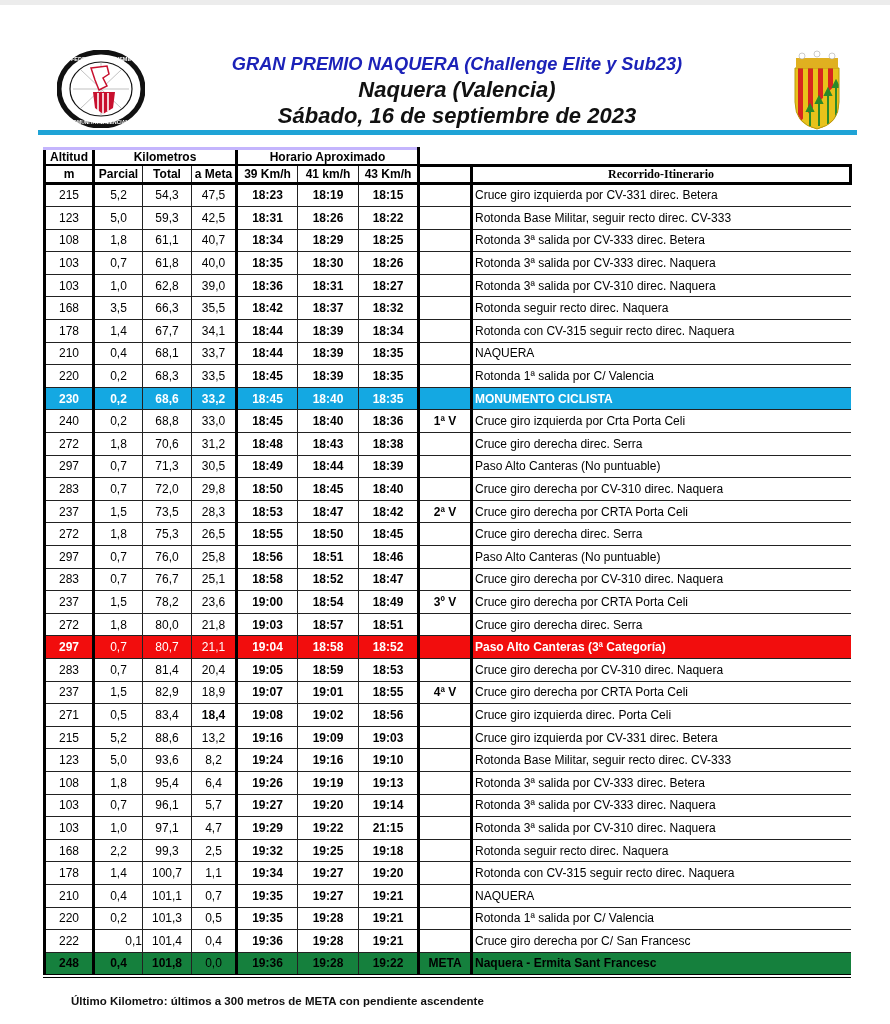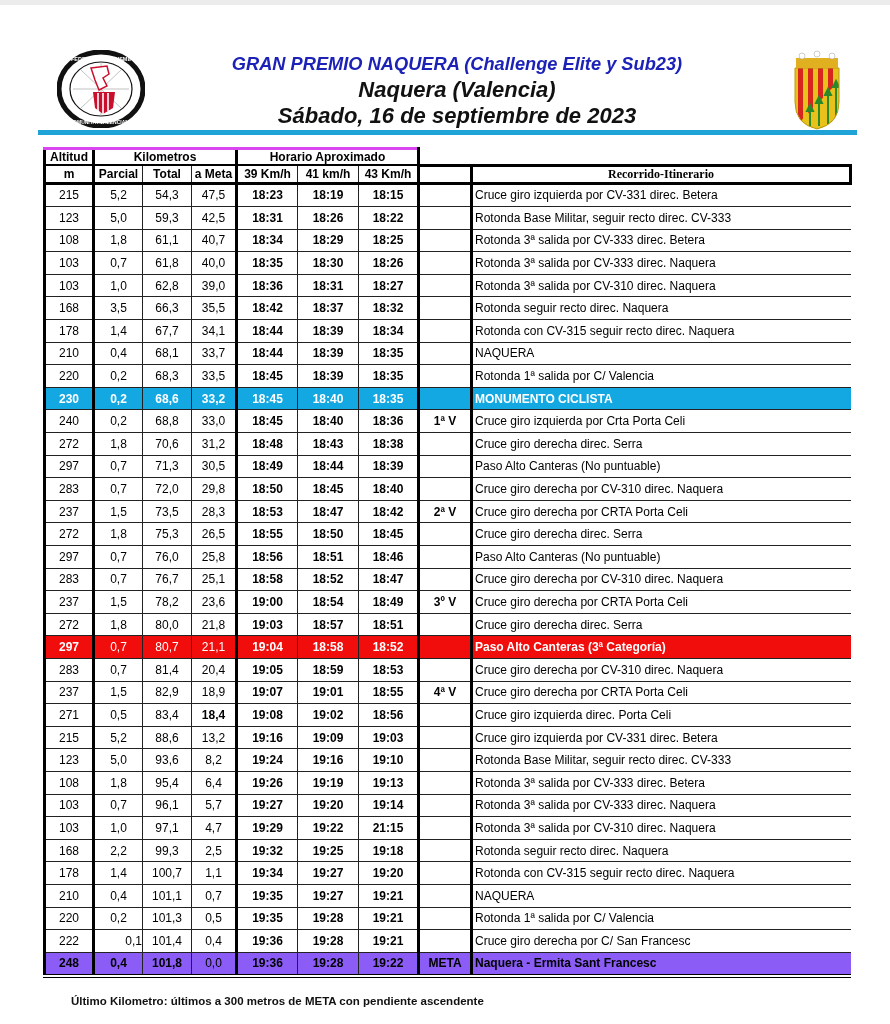--- a/index.html
+++ b/index.html
@@ -20,30 +20,30 @@
   .rule { position:absolute; left:38px; top:130px; width:819px; height:5px; background:#1fa3d6; }
 
   table.sched { position:absolute; left:43px; top:147px; border-collapse:collapse; table-layout:fixed; }
   table.sched td { font-size:12px; text-align:center; height:21.6px; padding:0; border-bottom:1px solid #222;
     border-left:1px solid #222; white-space:nowrap; overflow:hidden; }
   table.sched td.alt { border-left:2px solid #000; }
   table.sched td.t39 { border-left:3px solid #000; font-weight:bold; }
   table.sched td.t41, table.sched td.t43 { font-weight:bold; }
   table.sched td.v { border-left:3px solid #000; font-weight:bold; }
   table.sched td.rec { border-left:3px solid #000; text-align:left; padding-left:2px; border-right:none; }
-  .hdr1 td { font-weight:bold; font-size:11.5px; height:14px !important; border-top:3px solid #d946ef;
+  .hdr1 td { font-weight:bold; font-size:11.5px; height:14px !important; border-top:3px solid #c4b5fd;
     border-bottom:2px solid #000 !important; }
   .hdr2 td { font-weight:bold; font-size:11.5px; height:15px !important; border-bottom:3px solid #000 !important; }
   .hdr1 td.blank2 { border-top:none; border-bottom:none !important; border-left:none; }
   .hdr2 td.rech { border:3px solid #000 !important; text-align:center;font-family:Liberation Serif, serif; }
   .hdr2 td.vh { border-left:3px solid #000; border-top:none; }
   tr.hl-blue td { background:#14a8e2; color:#fff; font-weight:bold; }
   tr.hl-red td { background:#f20d0d; color:#fff; }
   tr.hl-red td.alt, tr.hl-red td.t39, tr.hl-red td.t41, tr.hl-red td.t43, tr.hl-red td.rec { font-weight:bold; }
-  tr.hl-yellow td { background:#8b5cf6; font-weight:bold; }
+  tr.hl-yellow td { background:#15803d; font-weight:bold; }
   tr.hl-yellow td.meta-0 { font-weight:normal; }
   tr.hl-yellow td { border-bottom:4px double #000; }
   td.bold-ameta { font-weight:bold; }
 
   .footer { position:absolute; left:47px; top:995px; font-size:11.5px; font-weight:bold; color:#111;padding-left:24px; }
 </style>
 </head>
 <body>
 
 <div class="topstrip"></div>

